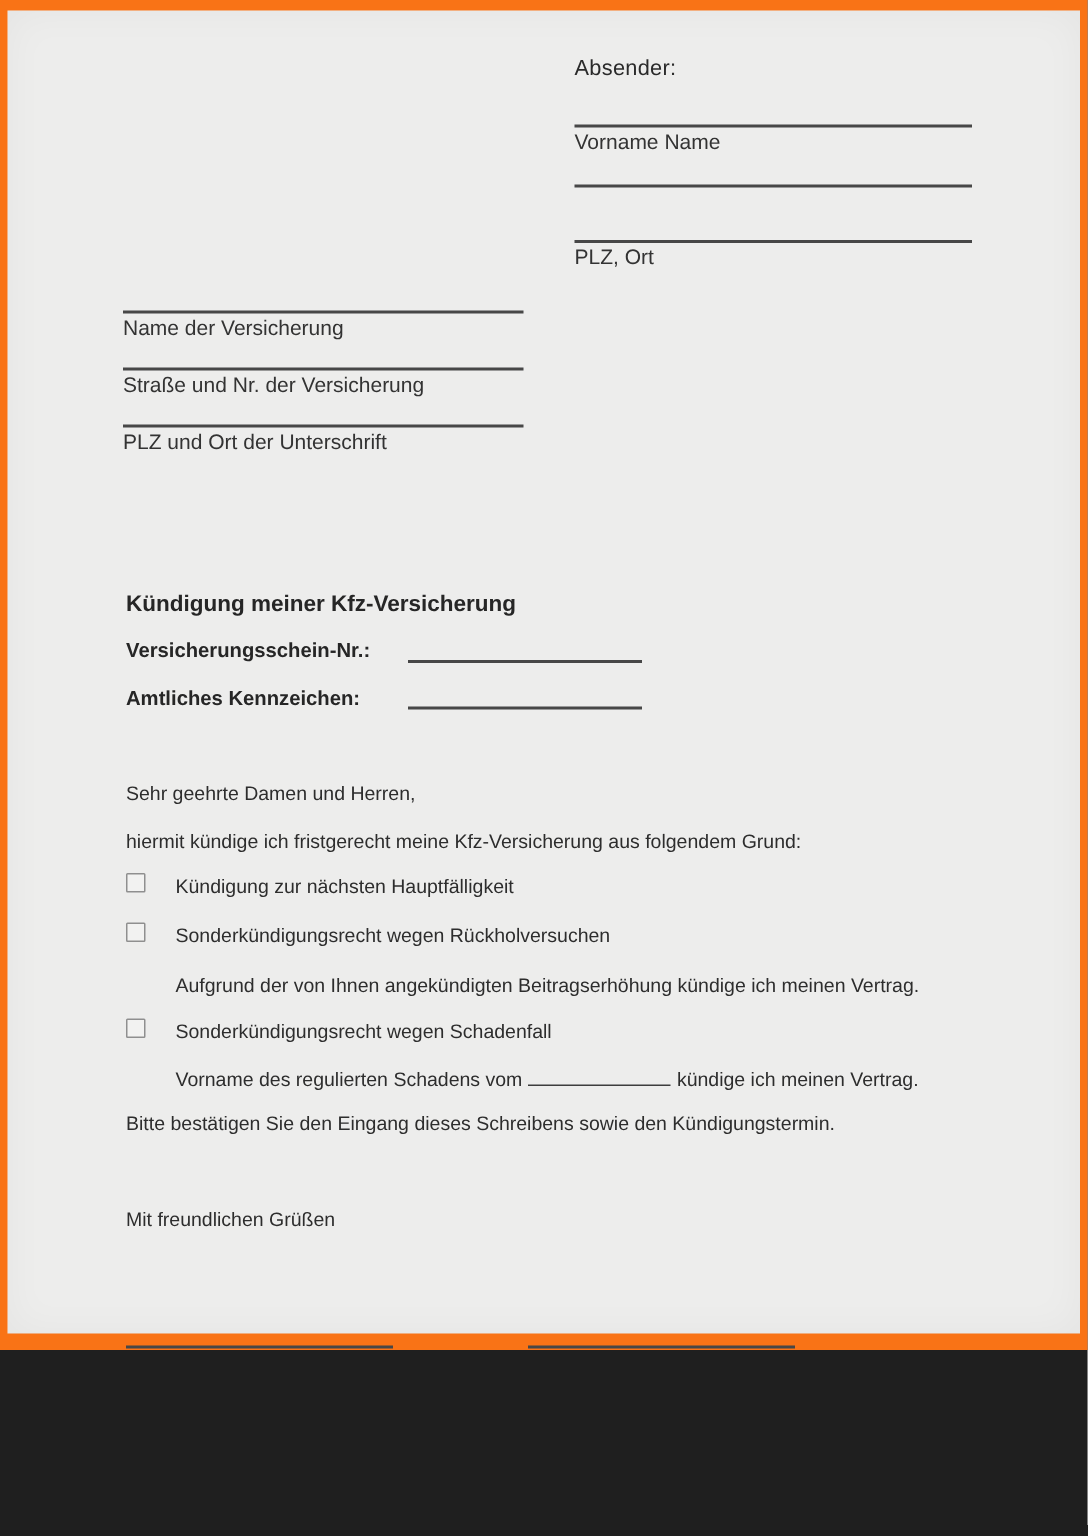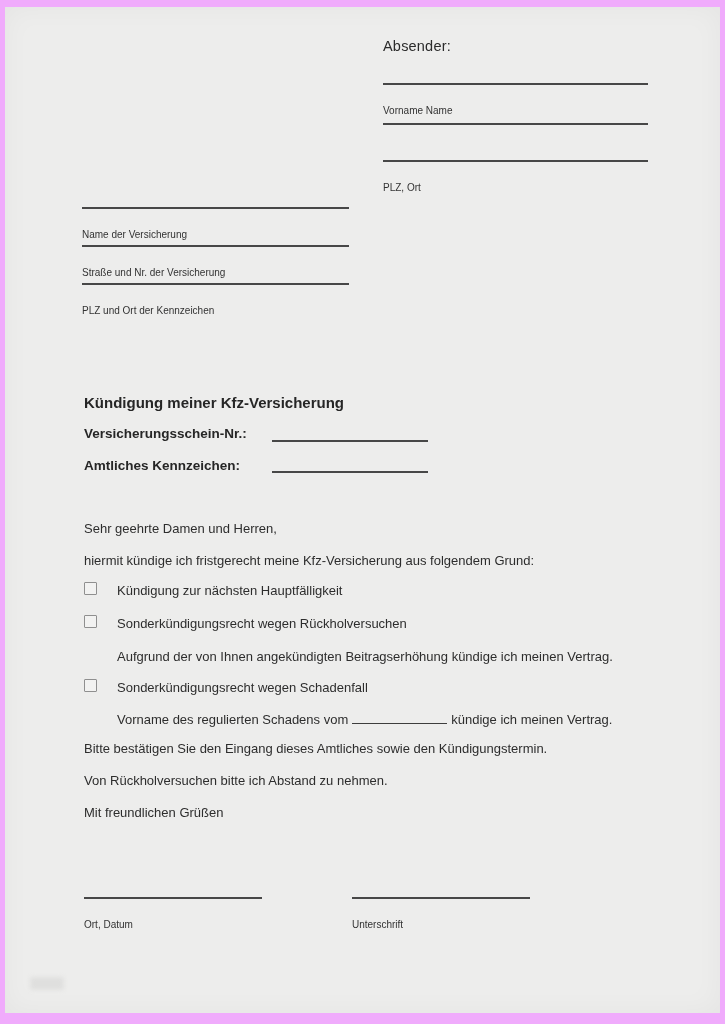--- a/index.html
+++ b/index.html
@@ -3,22 +3,22 @@
 <meta charset="utf-8">
 <style>
   html, body { margin: 0; padding: 0; }
   body {
     font-family: "Liberation Sans", sans-serif;
     background: #1f1f1f;
   }
   .page {
     position: relative;
     width: 725px;
-    height: 1024px;
-    background: #f0abfc;
+    height: 900px;
+    background: #f97316;
     overflow: hidden;
   }
   .paper {
     position: absolute;
     left: 5px; top: 7px; right: 5px; bottom: 11px;
     background: #EDEDEC;
     box-shadow: inset 0 0 28px rgba(0,0,0,0.04);
   }
   .abs { position: absolute; }
   .txt {
@@ -32,23 +32,23 @@
     color: #2b2b2b;
     letter-spacing: 0.2px;
   }
   .subject-title { font-size: 15px; font-weight: bold; color: #262626; }
   .subject-label { font-size: 13.5px; font-weight: bold; color: #262626; }
   .write-line {
     border-top: 2px solid #474747;
     height: 0;
   }
   .field-label {
-    font-size: 10px;
+    font-size: 14px;
     color: #333333;
-    padding-top: 20px;
+    padding-top: 1px;
     white-space: nowrap;
   }
   .checkbox {
     width: 13px; height: 13px;
     border: 1.5px solid #8f8f8f;
     background: #F2F2F1;
     border-radius: 1px;
     box-sizing: border-box;
   }
   .inline-blank {
@@ -90,21 +90,21 @@
   <div class="abs" style="left:82px; top:207px; width:267px;">
     <div class="write-line"></div>
     <div class="field-label">Name der Versicherung</div>
   </div>
   <div class="abs" style="left:82px; top:245px; width:267px;">
     <div class="write-line"></div>
     <div class="field-label">Straße und Nr. der Versicherung</div>
   </div>
   <div class="abs" style="left:82px; top:283px; width:267px;">
     <div class="write-line"></div>
-    <div class="field-label">PLZ und Ort der Kennzeichen</div>
+    <div class="field-label">PLZ und Ort der Unterschrift</div>
   </div>
 
   <div class="abs subject-title" style="left:84px; top:394px;">Kündigung meiner Kfz-Versicherung</div>
 
   <div class="abs subject-label" style="left:84px; top:426px;">Versicherungsschein-Nr.:</div>
   <div class="abs write-line" style="left:272px; top:440px; width:156px;"></div>
 
   <div class="abs subject-label" style="left:84px; top:458px;">Amtliches Kennzeichen:</div>
   <div class="abs write-line" style="left:272px; top:471px; width:156px;"></div>
 
@@ -118,22 +118,21 @@
   <div class="abs txt" style="left:117px; top:616px;">Sonderkündigungsrecht wegen Rückholversuchen</div>
   <div class="abs txt" style="left:117px; top:649px;">Aufgrund der von Ihnen angekündigten Beitragserhöhung kündige ich meinen Vertrag.</div>
 
   <div class="abs checkbox" style="left:84px; top:679px;"></div>
   <div class="abs txt" style="left:117px; top:680px;">Sonderkündigungsrecht wegen Schadenfall</div>
 
   <div class="abs txt" style="left:117px; top:711px;">
     <span>Vorname des regulierten Schadens vom</span><span class="inline-blank"></span><span>kündige ich meinen Vertrag.</span>
   </div>
 
-  <div class="abs txt" style="left:84px; top:741px;">Bitte bestätigen Sie den Eingang dieses Amtliches sowie den Kündigungstermin.</div>
-  <div class="abs txt" style="left:84px; top:773px;">Von Rückholversuchen bitte ich Abstand zu nehmen.</div>
+  <div class="abs txt" style="left:84px; top:741px;">Bitte bestätigen Sie den Eingang dieses Schreibens sowie den Kündigungstermin.</div>
   <div class="abs txt" style="left:84px; top:805px;text-align:right;">Mit freundlichen Grüßen</div>
 
   <div class="abs" style="left:84px; top:897px; width:178px;">
     <div class="write-line"></div>
     <div class="field-label">Ort, Datum</div>
   </div>
   <div class="abs" style="left:352px; top:897px; width:178px;">
     <div class="write-line"></div>
     <div class="field-label">Unterschrift</div>
   </div>

